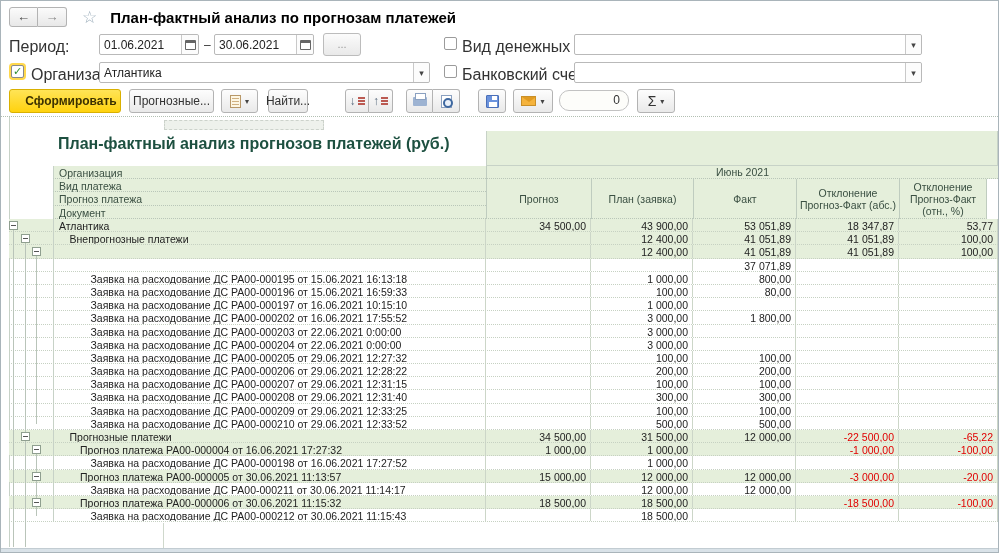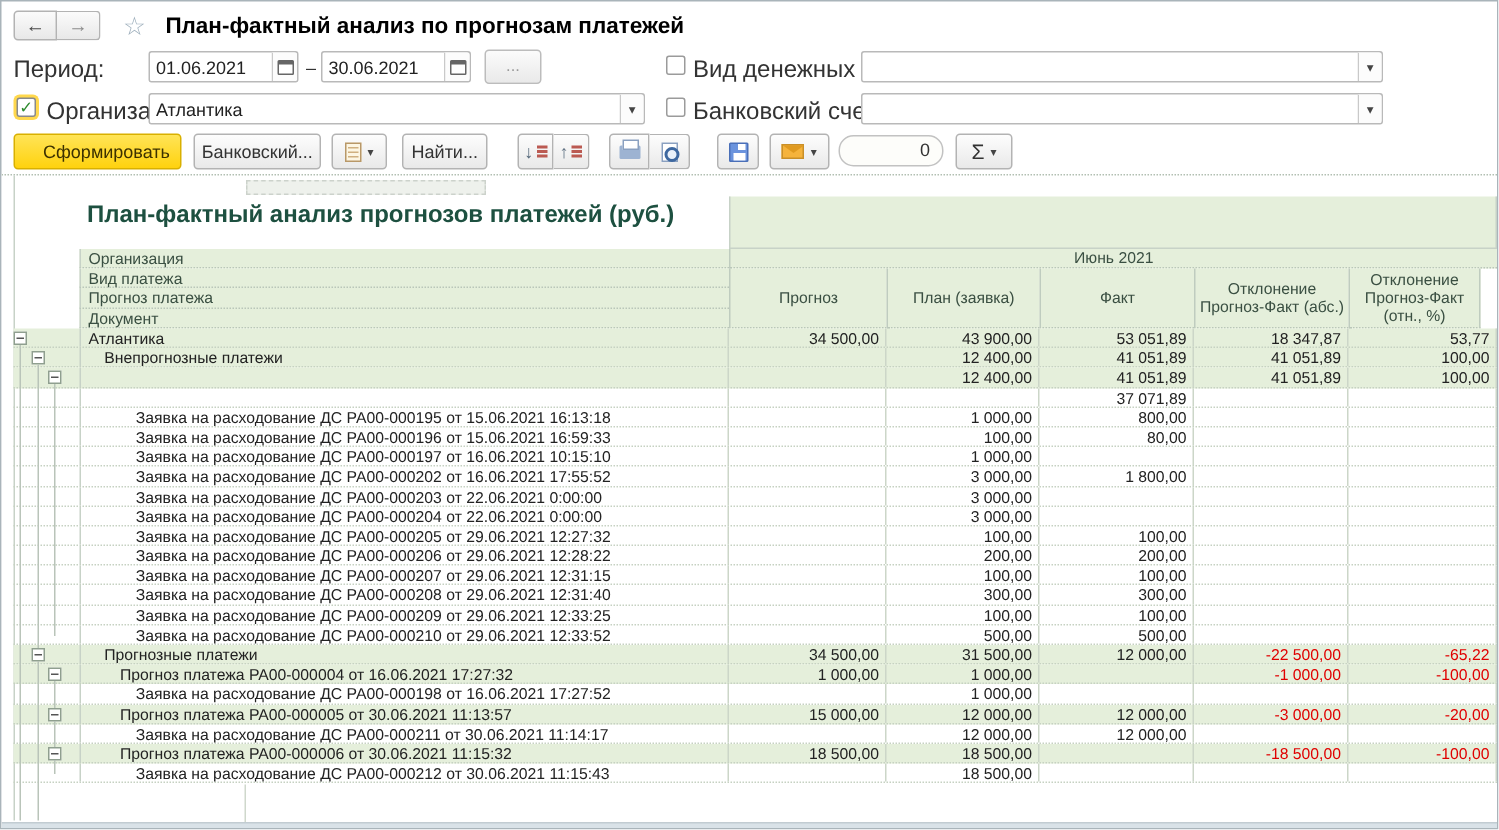--- a/index.html
+++ b/index.html
@@ -32,21 +32,21 @@
              background:linear-gradient(#fbfbfb,#e9e9e9); color:#9a9a9a; font-size:11px; text-align:center;
              line-height:20px; cursor:pointer; }
   .cb { position:absolute; width:13px; height:13px; border:1px solid #9b9b9b; border-radius:2px; background:#fff;
         display:flex; align-items:center; justify-content:center; font-size:11px; color:#2e8b2e; cursor:pointer; }
   .cb.checked { box-shadow:0 0 0 2px #ffd84d; border-color:#8a8a8a; }
 
   
   .tbtn { position:absolute; height:24px; border:1px solid #b3b3b3; border-radius:3px;
           background:linear-gradient(#fdfdfd,#e9e9e9); font-size:12px; color:#333;
           display:flex; align-items:center; justify-content:center; cursor:pointer; }
-  .tbtn.gen { background:linear-gradient(#ffe457,#ffd20e); border-color:#d9b000; font-weight:normal; color:#3c3100;padding-left:12px; }
+  .tbtn.gen { background:linear-gradient(#ffe457,#ffd20e); border-color:#d9b000; font-weight:bold; color:#3c3100;padding-left:12px; }
   .caret { font-size:8px; color:#444; margin-left:4px; }
   .pairwrap { position:absolute; display:flex; }
   .pairwrap .tbtn { position:static; border-radius:0; }
   .pairwrap .tbtn:first-child { border-radius:3px 0 0 3px; }
   .pairwrap .tbtn:last-child  { border-radius:0 3px 3px 0; border-left:none; }
   .bars { display:inline-block; width:7px; margin-left:2px; }
   .bars i { display:block; height:2px; background:#bb5a52; margin:1px 0; }
   .arrowg { color:#5a6c7e; font-size:12px; }
   .icon-printer { width:14px; height:9px; background:#9db3d2; border-radius:1px; position:relative; }
   .icon-printer:before { content:""; position:absolute; left:2px; top:-4px; width:9px; height:5px; background:#fff; border:1px solid #8aa0c0; }
@@ -139,26 +139,26 @@
   <div class="cb" style="left:443px;top:64px;"></div>
   <span class="flabel" style="left:461px;top:65px;">Банковский счет:</span>
   <div class="input" style="left:573px;top:61px;width:348px;">
     <span class="txt"></span>
     <span class="ddbtn">
         <span>▾</span>
       </span>
   </div>
 
   <div class="tbtn gen" style="left:8px;top:88px;width:112px;">Сформировать</div>
-  <div class="tbtn" style="left:128px;top:88px;width:85px;">Банковский...</div>
+  <div class="tbtn" style="left:128px;top:88px;width:85px;">Прогнозные...</div>
   <div class="tbtn" style="left:220px;top:88px;width:37px;">
     <span class="icon-variants"></span>
     <span class="caret">▾</span>
   </div>
-  <div class="tbtn" style="left:267px;top:88px;width:57px;">Найти...</div>
+  <div class="tbtn" style="left:267px;top:88px;width:40px;">Найти...</div>
   <div class="pairwrap" style="left:344px;top:88px;">
     <div class="tbtn" style="width:24px;">
       <span class="arrowg">↓</span>
         <span class="bars">
           <i></i>
           <i></i>
           <i></i>
         </span>
     </div>
     <div class="tbtn" style="width:24px;">

